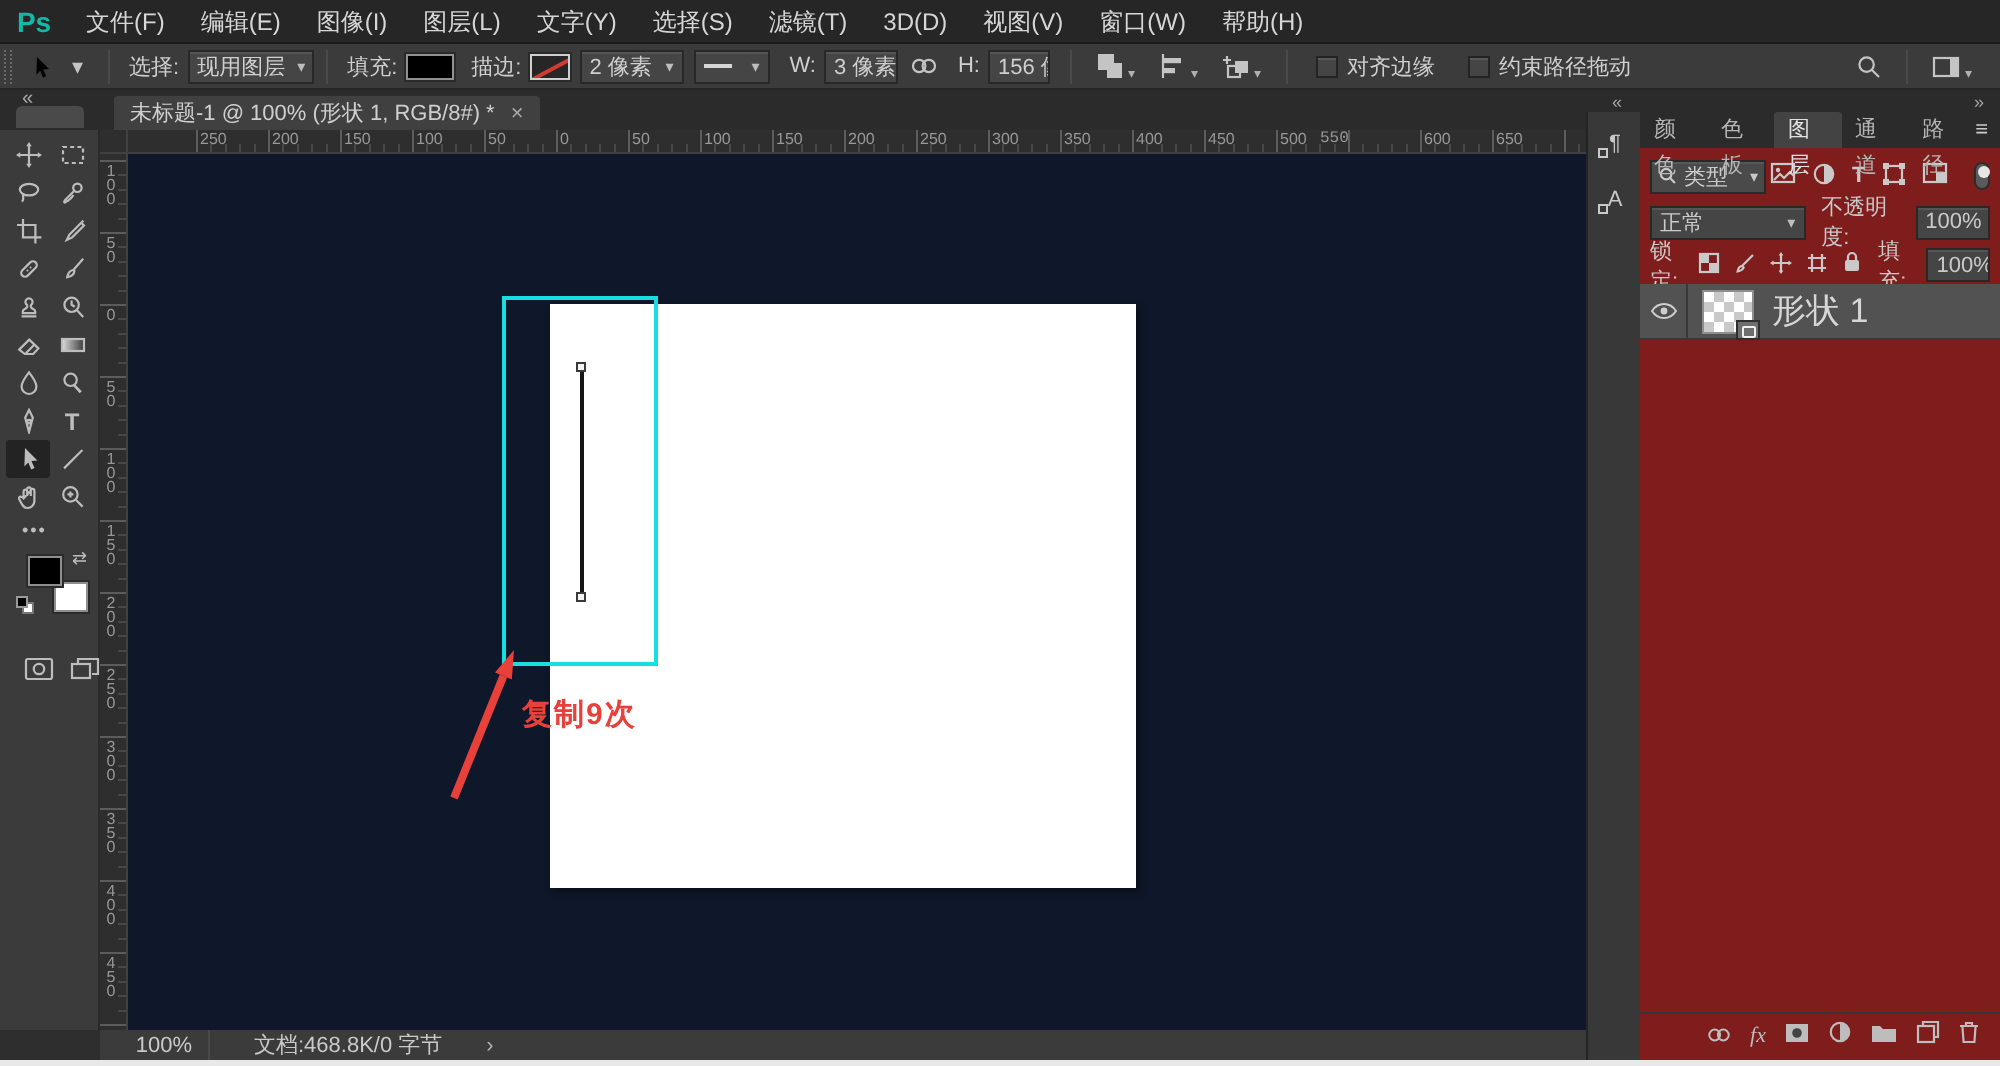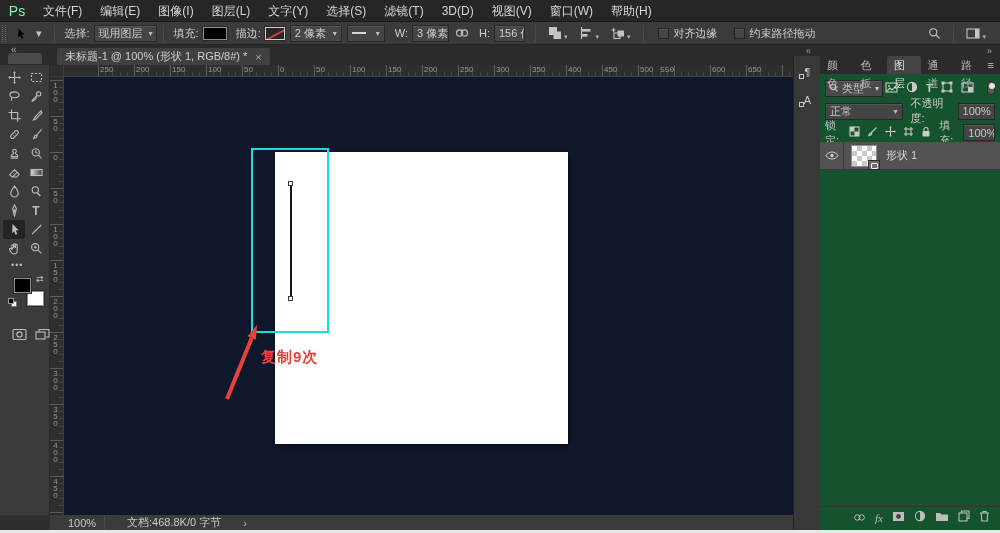--- a/index.html
+++ b/index.html
@@ -2,21 +2,21 @@
 <html><head>
 <meta charset="utf-8">
 <style>
   *{box-sizing:border-box;margin:0;padding:0}
   html,body{background:#111}
   body{font-family:"Liberation Sans","DejaVu Sans",sans-serif}
   .app{position:relative;width:1000px;height:533px;overflow:hidden;background:#2b2b2b;color:#d6d6d6;font-size:12px;-webkit-user-select:none;user-select:none}
 
   
   .menubar{position:absolute;left:0;top:0;width:1000px;height:22px;background:#262626;border-bottom:1px solid #1a1a1a;display:flex;align-items:center}
-  .ps-logo{width:34px;text-align:center;font-weight:normal;font-size:14px;color:#86efac}
+  .ps-logo{width:34px;text-align:center;font-weight:bold;font-size:14px;color:#14b8a6}
   .menus{display:flex;height:100%;align-items:center}
   .menu-item{padding:0 9px;font-size:12px;color:#d6d6d6;line-height:22px;cursor:default}
 
   
   .optionsbar{position:absolute;left:0;top:22px;width:1000px;height:23px;background:#3b3b3b;border-bottom:1px solid #252525;display:flex;align-items:center;font-size:11px;color:#cfcfcf}
   .ob-grip{width:4px;height:17px;margin-left:2px;border-left:1px dotted #6a6a6a;border-right:1px dotted #6a6a6a}
   .ob-sep{width:1px;height:17px;background:#2c2c2c;border-right:1px solid #4a4a4a;margin:0 6px}
   .ob-label{margin:0 4px;white-space:nowrap}
   .ob-field,.ob-drop{height:17px;background:#454545;border:1px solid #282828;box-shadow:inset 0 1px 0 #555;display:flex;align-items:center;padding:0 4px;white-space:nowrap;overflow:hidden}
   .ob-drop .car{margin-left:auto;padding-left:6px;font-size:8px;color:#bdbdbd}
@@ -81,21 +81,21 @@
   .annotation{position:absolute;left:197px;top:271px;font-size:15px;font-weight:600;color:var(--red);letter-spacing:1px}
   .arrow-svg{position:absolute;left:153px;top:244px;width:60px;height:85px;overflow:visible}
 
   
   .rightheader{position:absolute;left:793px;top:46px;width:207px;height:10px;background:#2b2b2b;font-size:9px;color:#a8a8a8}
   .rightheader .rl{position:absolute;left:13px;top:0}
   .rightheader .rr{position:absolute;right:8px;top:0}
   .panelstrip{position:absolute;left:793px;top:56px;width:27px;height:474px;background:#383838;border-left:1px solid #242424}
   .stripicon{width:27px;height:24px;display:flex;align-items:center;justify-content:center;color:#c9c9c9;font-size:11px;margin-top:4px;position:relative}
   .stripicon .sq{position:absolute;left:5px;bottom:5px;width:5px;height:5px;border:1px solid #c9c9c9;background:#383838}
-  .panel{position:absolute;left:820px;top:56px;width:180px;height:474px;background:#14532d}
+  .panel{position:absolute;left:820px;top:56px;width:180px;height:474px;background:#7f1d1d}
   .paneltabs{position:absolute;left:0;top:0;width:180px;height:18px;background:#2b2b2b;display:flex;align-items:flex-end}
   .ptab{height:18px;line-height:18px;padding:0 7px;font-size:11px;color:#b5b5b5}
   .ptab.active{background:#434343;color:#e0e0e0;border-radius:2px 2px 0 0}
   .pmenu{margin-left:auto;margin-right:6px;color:#c9c9c9;font-size:11px;line-height:18px}
   .prow{display:flex;align-items:center;font-size:11px;color:#c9c9c9;padding:0 5px}
   .prow-filter{height:24px;margin-top:2px;gap:0}
   .filterbox{height:17px;width:58px;background:#4a4a4a;border:1px solid #292929;box-shadow:inset 0 1px 0 #585858;display:flex;align-items:center;padding:0 3px;gap:3px}
   .filterbox .car{margin-left:auto;font-size:8px}
   .ficons{display:flex;gap:8px;align-items:center;margin-left:2px}
   .ficons svg{stroke:#c9c9c9;fill:none;stroke-width:1.1}
@@ -103,21 +103,21 @@
   .ftoggle{margin-left:auto;width:8px;height:14px;background:#5a5a5a;border-radius:4px;position:relative;border:1px solid #2d2d2d}
   .ftoggle::after{content:"";position:absolute;left:0.5px;top:0.5px;width:6px;height:6px;border-radius:50%;background:#e6e6e6}
   .prow-blend{height:22px;gap:4px}
   .blendbox{width:84px}
   .opbox{width:40px}
   .prow-lock{height:22px;gap:6px;border-bottom:1px solid #353535}
   .lockicons{display:flex;gap:7px;align-items:center}
   .lockicons svg{stroke:#c9c9c9;fill:none;stroke-width:1.1}
   .lockicons .f{fill:#c9c9c9;stroke:none}
   .layerlist{position:absolute;left:0;top:86px;width:180px}
-  .layerrow{height:28px;display:flex;align-items:center;border-bottom:1px solid #383838;font-size:11px;color:#d6d6d6}
+  .layerrow{height:28px;display:flex;align-items:center;border-bottom:1px solid #383838;font-size:17px;color:#d6d6d6}
   .layerrow.selected{background:#525252}
   .eyebox{width:24px;display:flex;justify-content:center;border-right:1px solid #383838;height:100%;align-items:center}
   .eyebox svg{width:14px;height:9px;stroke:#cfcfcf;fill:none;stroke-width:1}
   .eyebox .f{fill:#cfcfcf;stroke:none}
   .thumb{width:26px;height:22px;margin:0 9px 0 7px;border:1px solid #8e8e8e;position:relative}
   .thumb.checker{background-image:linear-gradient(45deg,#c9c9c9 25%,transparent 25%,transparent 75%,#c9c9c9 75%),linear-gradient(45deg,#c9c9c9 25%,#fff 25%,#fff 75%,#c9c9c9 75%);background-size:10px 10px;background-position:0 0,5px 5px;background-color:#fff}
   .thumb.white{background:#fff}
   .thumb .badge{position:absolute;right:-4px;bottom:-4px;width:12px;height:10px;background:#6e6e6e;border:1px solid #2e2e2e}
   .thumb .badge::after{content:"";position:absolute;left:2px;top:2px;width:5px;height:4px;border:1px solid #efefef;border-radius:1px}
   .layername{white-space:nowrap}

